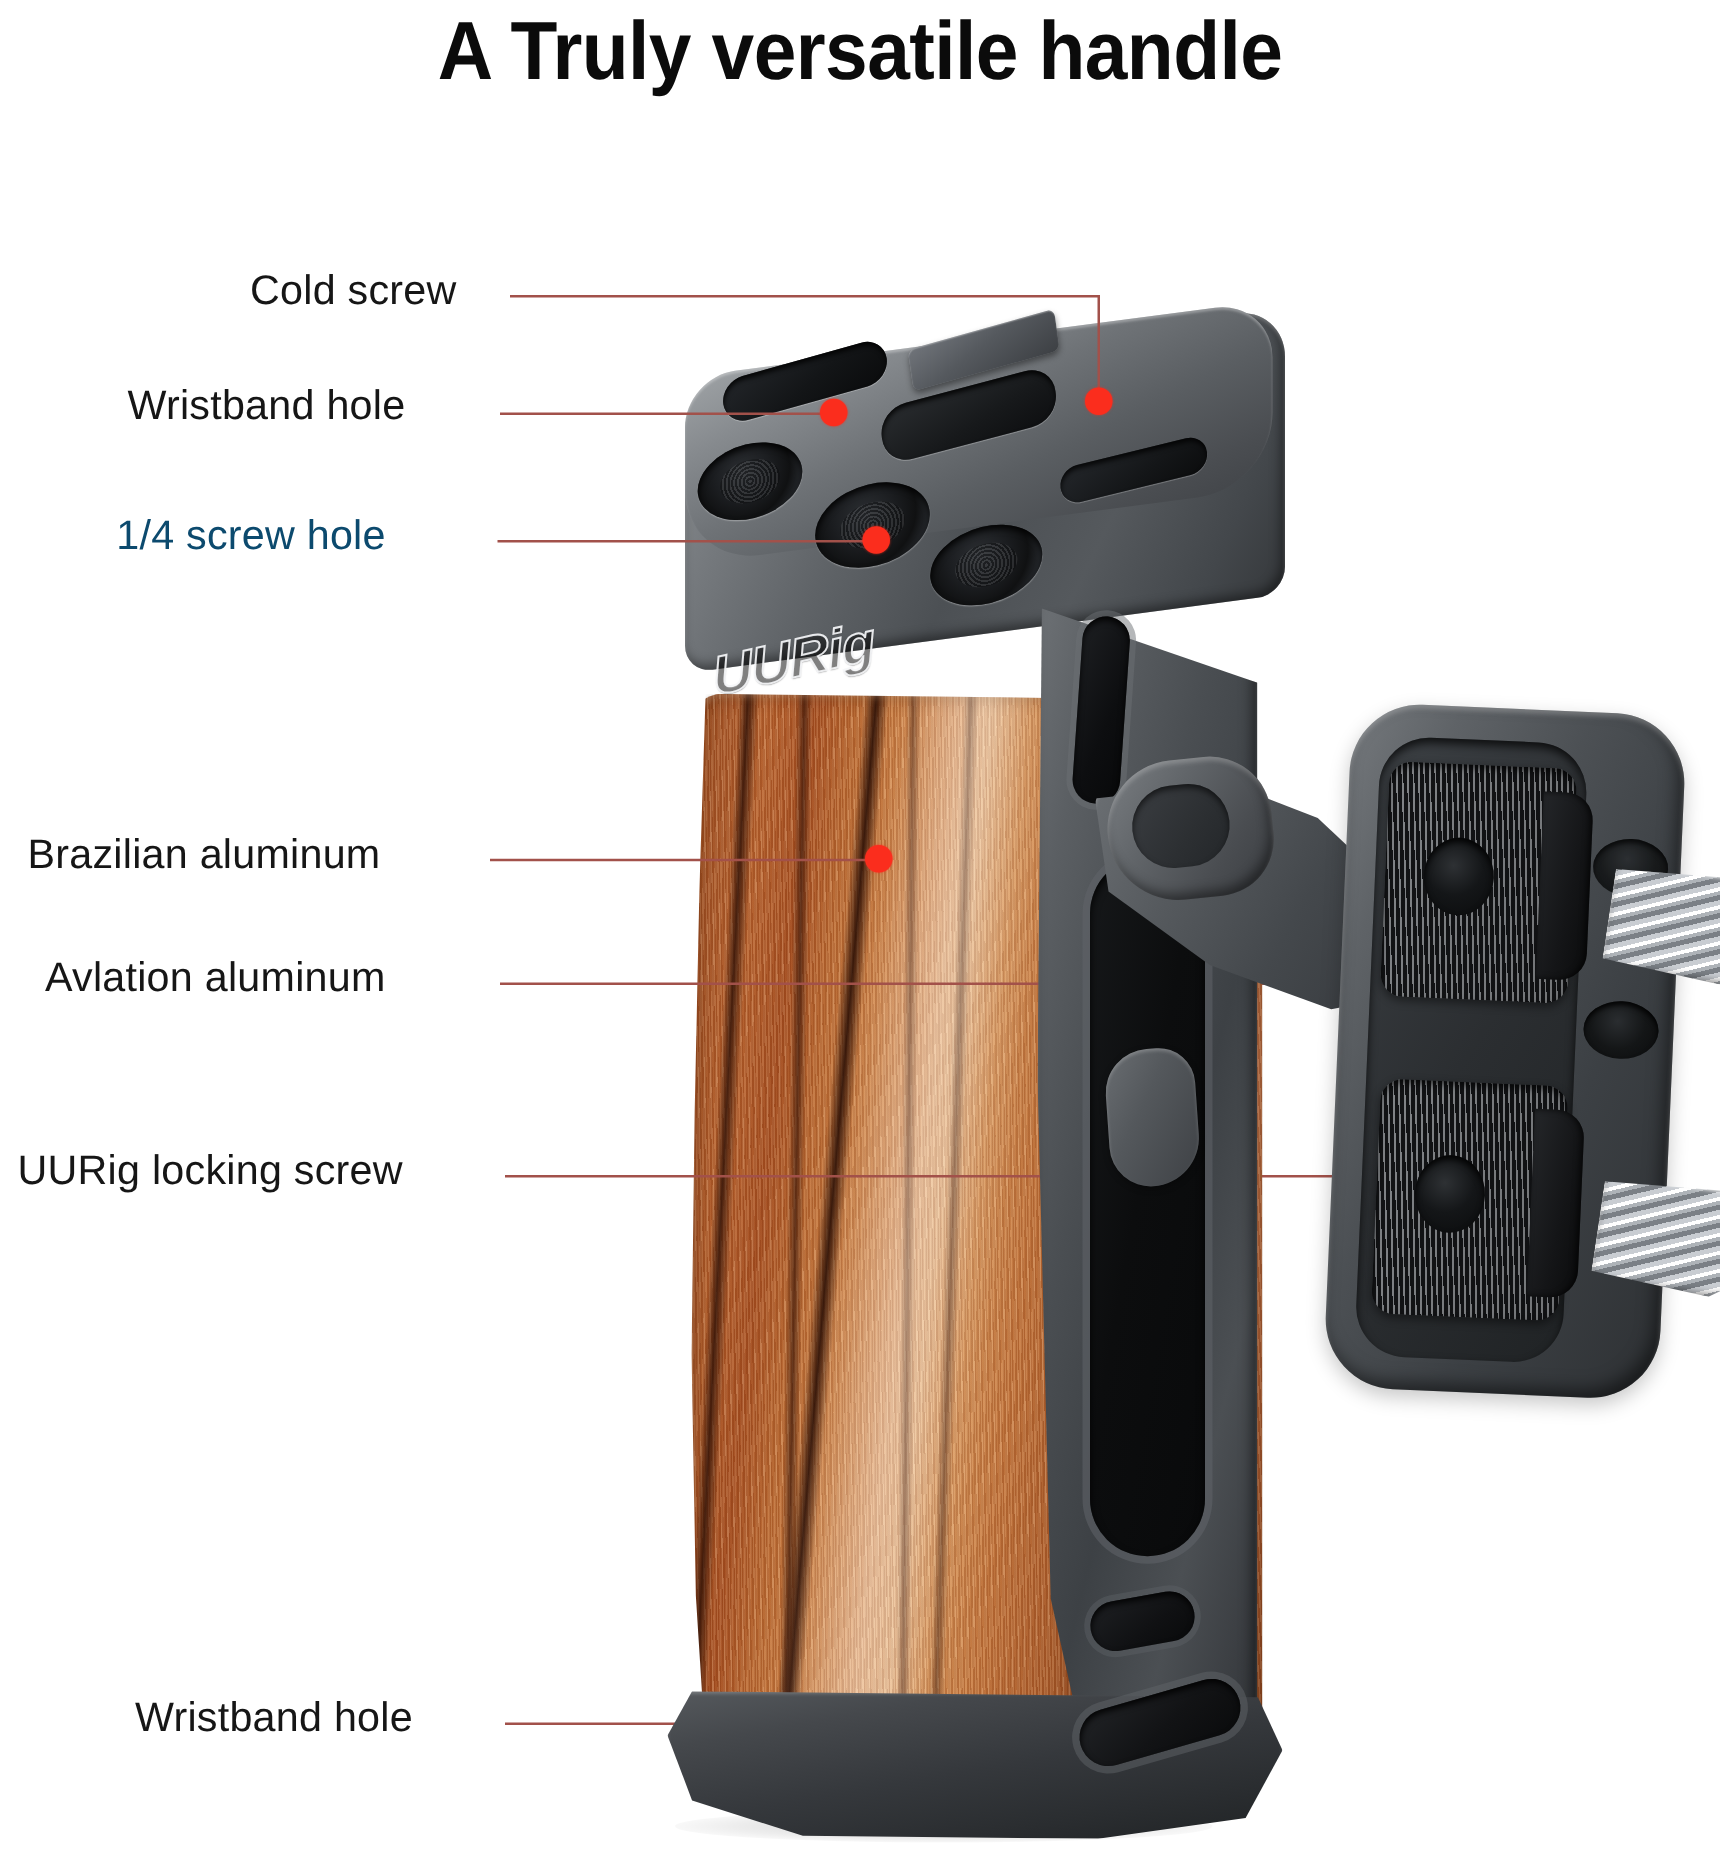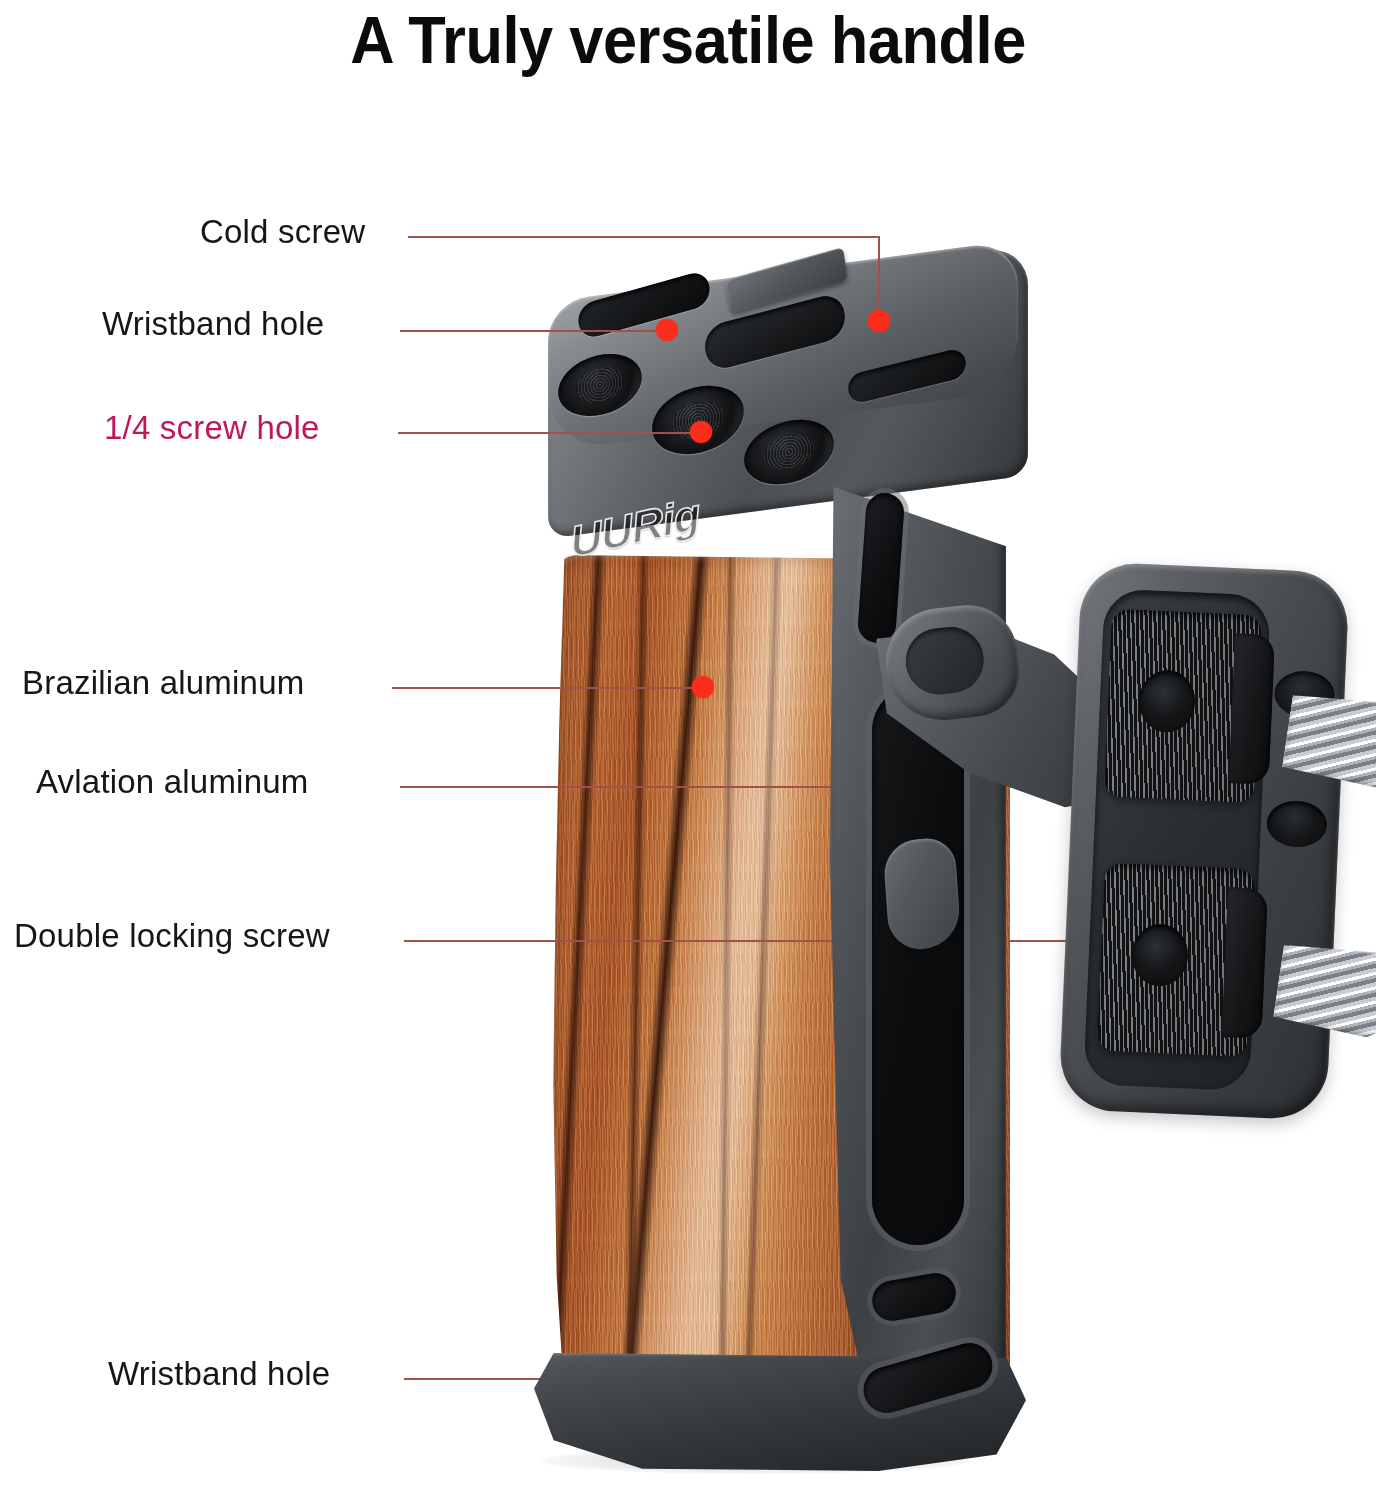--- a/index.html
+++ b/index.html
@@ -385,30 +385,30 @@
   </div>
 
   <div id="callout-layer">
       <div class="callout-label" style="left: 200px; top: 215px; color: rgb(22, 22, 22);">Cold screw</div>
       <div class="leader" style="left: 408px; top: 236px; width: 472px; height: 2px; background: rgb(162, 81, 74);"></div>
       <div class="leader v" style="left: 878px; top: 236px; width: 2px; height: 84px; background: rgb(162, 81, 74);"></div>
       <div class="dot" style="left: 868px; top: 310px; width: 22px; height: 22px; background: rgb(251, 45, 29);"></div>
       <div class="callout-label" style="left: 102px; top: 307px; color: rgb(22, 22, 22);">Wristband hole</div>
       <div class="leader" style="left: 400px; top: 330px; width: 262px; height: 2px; background: rgb(162, 81, 74);"></div>
       <div class="dot" style="left: 656px; top: 319px; width: 22px; height: 22px; background: rgb(251, 45, 29);"></div>
-      <div class="callout-label" style="left: 104px; top: 411px; color: #be185d;">1/4 screw hole</div>
+      <div class="callout-label" style="left: 93px; top: 411px; color: #0c4a6e;">1/4 screw hole</div>
       <div class="leader" style="left: 398px; top: 432px; width: 298px; height: 2px; background: rgb(162, 81, 74);"></div>
       <div class="dot" style="left: 690px; top: 421px; width: 22px; height: 22px; background: rgb(251, 45, 29);"></div>
       <div class="callout-label" style="left: 22px; top: 666px; color: rgb(22, 22, 22);">Brazilian aluminum</div>
       <div class="leader" style="left: 392px; top: 687px; width: 306px; height: 2px; background: rgb(162, 81, 74);"></div>
       <div class="dot" style="left: 692px; top: 676px; width: 22px; height: 22px; background: rgb(251, 45, 29);"></div>
       <div class="callout-label" style="left: 36px; top: 765px; color: rgb(22, 22, 22);">Avlation aluminum</div>
       <div class="leader" style="left: 400px; top: 786px; width: 650px; height: 2px; background: rgb(162, 81, 74);"></div>
       <div class="dot" style="left: 1044px; top: 775px; width: 22px; height: 22px; background: rgb(251, 45, 29);"></div>
-      <div class="callout-label" style="left: 14px; top: 919px; color: rgb(22, 22, 22);">Double locking screw</div>
+      <div class="callout-label" style="left: 14px; top: 919px; color: rgb(22, 22, 22);">UURig locking screw</div>
       <div class="leader" style="left: 404px; top: 940px; width: 718px; height: 2px; background: rgb(162, 81, 74);"></div>
       <div class="dot" style="left: 1116px; top: 929px; width: 22px; height: 22px; background: rgb(251, 45, 29);"></div>
       <div class="callout-label" style="left: 108px; top: 1357px; color: rgb(22, 22, 22);">Wristband hole</div>
       <div class="leader" style="left: 404px; top: 1378px; width: 536px; height: 2px; background: rgb(162, 81, 74);"></div>
       <div class="dot" style="left: 934px; top: 1367px; width: 22px; height: 22px; background: rgb(251, 45, 29);"></div>
     </div>
 
 </div>
 
 </body></html>

